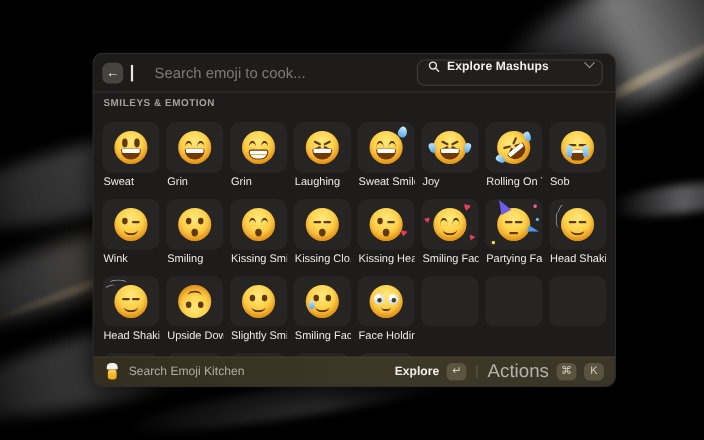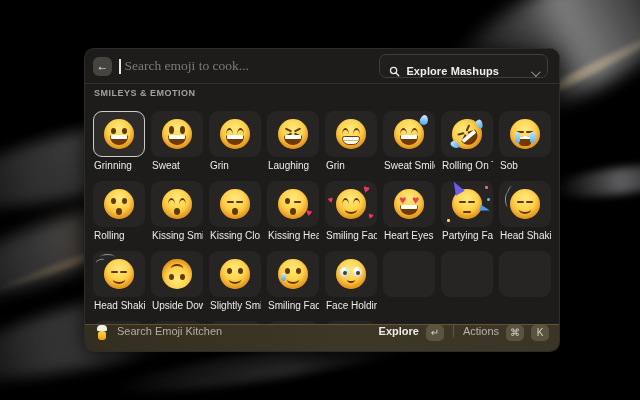--- a/index.html
+++ b/index.html
@@ -28,24 +28,24 @@
   
   .panel{position:absolute;left:84px;top:48px;width:476px;height:304px;
          background:#1d1c1a;border-radius:10px;border:1px solid rgba(255,255,255,.07);
          box-shadow:0 24px 70px rgba(0,0,0,.85),0 4px 18px rgba(0,0,0,.6);box-sizing:border-box;}
 
   
   .topbar{position:absolute;left:0;top:0;right:0;height:34px;display:flex;align-items:center;}
   .backbtn{margin-left:8px;width:19px;height:19px;border-radius:6px;background:#46443f;
            color:#efeeea;font-size:12px;display:flex;align-items:center;justify-content:center;cursor:pointer;flex:0 0 auto;}
   .caret{width:1.5px;height:15px;background:#e8e6e2;margin-left:7px;flex:0 0 auto;}
-  .searchinput{flex:1;margin-left:2px;background:transparent;border:none;outline:none;
-           font-family:Liberation Serif, serif;font-size:13.5px;color:#e5e3df;min-width:0;}
+  .searchinput{flex:1;margin-left:18px;background:transparent;border:none;outline:none;
+           font-family:Liberation Sans, sans-serif;font-size:13.5px;color:#e5e3df;min-width:0;}
   .searchinput::placeholder{color:#7d7b76;}
-  .dropdown{flex:0 0 auto;margin-right:11px;height:22px;display:flex;align-items:flex-end;gap:6px;
+  .dropdown{flex:0 0 auto;margin-right:11px;height:22px;display:flex;align-items:flex-start;gap:6px;
             padding:0 9px;border:1px solid #403e3a;border-radius:7px;background:rgba(255,255,255,.015);cursor:pointer;}
   .dd-label{font-size:11px;font-weight:700;color:#f0efec;letter-spacing:.1px;padding-right:26px;}
   .chev{width:6px;height:6px;border-right:1.5px solid #9b9892;border-bottom:1.5px solid #9b9892;
         transform:rotate(45deg) translateY(-2px);}
   .hr{position:absolute;left:0;right:0;top:34px;height:1px;background:#323130;}
 
   
   .sectiontitle{position:absolute;left:9px;top:39px;font-size:9px;font-weight:700;
                 color:#a5a29c;letter-spacing:.5px;}
   .grid{position:absolute;left:8px;right:8px;top:56px;bottom:27px;overflow:hidden;
@@ -124,33 +124,33 @@
   .x-conf2{top:9px;right:-8px;width:3px;height:3px;background:#4fc3f7;border-radius:50%;}
   .x-conf3{bottom:-3px;left:-5px;width:3px;height:3px;background:#ffd54d;border-radius:1px;}
   .x-motionv-l{left:-5px;top:3px;width:5px;height:15px;border-left:1.5px solid #8f979e;border-radius:50%;background:none;}
   .x-motionv-l2{left:-2px;top:-3px;width:4px;height:8px;border-left:1.5px solid #8f979e;border-radius:50%;transform:rotate(28deg);background:none;}
   .x-motionh-t{top:-5px;left:-4px;width:15px;height:5px;border-top:1.5px solid #8f979e;border-radius:50%;background:none;}
   .x-motionh-t2{top:0px;left:-8px;width:9px;height:4px;border-top:1.5px solid #8f979e;border-radius:50%;transform:rotate(-18deg);background:none;}
 
   
   .footer{position:absolute;left:0;right:0;bottom:0;height:27px;border-radius:0 0 9px 9px;
           background:linear-gradient(90deg,#332e1f,#3d3727 55%,#3a3526);
-          border-top:1px solid rgba(200,170,80,.28);display:flex;
+          border-top:1px solid rgba(200,170,80,.28);display:flex;align-items:center;
           padding:0 10px;box-sizing:border-box;}
   .chef{position:relative;width:14px;height:16px;flex:0 0 auto;}
   .chef .hat{position:absolute;top:0;left:2px;width:10px;height:6px;background:#f3f1ec;border-radius:4px 4px 1px 1px;}
   .chef .body{position:absolute;top:6px;left:3px;width:8px;height:9px;border-radius:3px;
               background:linear-gradient(180deg,#ffd34d,#eda414);}
   .fi-label{margin-left:8px;font-size:11px;color:#b2aea3;}
   .fspacer{flex:1;}
   .f-primary{font-size:11px;font-weight:700;color:#efede7;padding-left:24px;}
   .kbd{margin-left:7px;min-width:10px;height:16px;line-height:16px;padding:0 4px;border-radius:5px;
        background:rgba(255,240,200,.16);color:#d6d1c2;font-size:10px;text-align:center;}
   .fdiv{width:1px;height:12px;background:rgba(255,255,255,.17);margin:0 9px;}
-  .f-secondary{font-size:11px;color:#b7b3a8;}
+  .f-secondary{font-size:17px;color:#b7b3a8;}
 
   .sicon{width:11px;height:11px;flex:0 0 auto;}
 </style>
 </head>
 <body>
 
 <div class="bgart r1"></div>
 <div class="bgart r2"></div>
 <div class="bgart r3"></div>
 <div class="bgart r4"></div>
@@ -175,79 +175,81 @@
       <span class="dd-label">Explore Mashups</span>
       <span class="chev"></span>
     </div>
   </div>
   <div class="hr"></div>
 
   <div class="sectiontitle">SMILEYS &amp; EMOTION</div>
 
   <div class="grid">
       <div class="cell">
-        <div class="tile selected">
-          <div class="face">
-            <i class="eye l dot"></i>
-            <i class="eye r dot"></i>
-            <i class="mouth m-big"></i>
-          </div>
-        </div>
-        <div class="elabel">Grinning</div>
-      </div>
-      <div class="cell">
         <div class="tile">
           <div class="face">
             <i class="eye l oval"></i>
             <i class="eye r oval"></i>
             <i class="mouth m-big"></i>
           </div>
         </div>
         <div class="elabel">Sweat</div>
       </div>
       <div class="cell">
         <div class="tile">
           <div class="face">
             <i class="eye l happy"></i>
             <i class="eye r happy"></i>
             <i class="mouth m-big"></i>
           </div>
         </div>
         <div class="elabel">Grin</div>
-      </div>
-      <div class="cell">
-        <div class="tile">
-          <div class="face">
-            <i class="eye l laugh"></i>
-            <i class="eye r laugh"></i>
-            <i class="mouth m-big"></i>
-          </div>
-        </div>
-        <div class="elabel">Laughing</div>
       </div>
       <div class="cell">
         <div class="tile">
           <div class="face">
             <i class="eye l happy"></i>
             <i class="eye r happy"></i>
             <i class="mouth m-teeth"></i>
           </div>
         </div>
         <div class="elabel">Grin</div>
       </div>
       <div class="cell">
         <div class="tile">
           <div class="face">
+            <i class="eye l laugh"></i>
+            <i class="eye r laugh"></i>
+            <i class="mouth m-big"></i>
+          </div>
+        </div>
+        <div class="elabel">Laughing</div>
+      </div>
+      <div class="cell">
+        <div class="tile">
+          <div class="face">
             <i class="eye l happy"></i>
             <i class="eye r happy"></i>
             <i class="mouth m-big"></i>
             <i class="x x-sweat"></i>
           </div>
         </div>
         <div class="elabel">Sweat Smile</div>
+      </div>
+      <div class="cell">
+        <div class="tile">
+          <div class="face">
+            <i class="eye l laugh"></i>
+            <i class="eye r laugh"></i>
+            <i class="mouth m-big"></i>
+            <i class="x x-joytear-l"></i>
+            <i class="x x-joytear-r"></i>
+          </div>
+        </div>
+        <div class="elabel">Joy</div>
       </div>
       <div class="cell">
         <div class="tile">
           <div class="face rot45">
             <i class="eye l laugh"></i>
             <i class="eye r laugh"></i>
             <i class="mouth m-big"></i>
             <i class="x x-joytear-l"></i>
             <i class="x x-joytear-r"></i>
           </div>
@@ -263,25 +265,35 @@
             <i class="x x-sob-l"></i>
             <i class="x x-sob-r"></i>
           </div>
         </div>
         <div class="elabel">Sob</div>
       </div>
       <div class="cell">
         <div class="tile">
           <div class="face">
             <i class="eye l dot"></i>
+            <i class="eye r closedE"></i>
+            <i class="mouth m-smile"></i>
+          </div>
+        </div>
+        <div class="elabel">Wink</div>
+      </div>
+      <div class="cell">
+        <div class="tile">
+          <div class="face">
+            <i class="eye l dot"></i>
             <i class="eye r dot"></i>
             <i class="mouth m-o"></i>
           </div>
         </div>
-        <div class="elabel">Rolling</div>
+        <div class="elabel">Smiling</div>
       </div>
       <div class="cell">
         <div class="tile">
           <div class="face">
             <i class="eye l happy"></i>
             <i class="eye r happy"></i>
             <i class="mouth m-o"></i>
           </div>
         </div>
         <div class="elabel">Kissing Smil...</div>
@@ -312,30 +324,20 @@
           <div class="face">
             <i class="eye l happy"></i>
             <i class="eye r happy"></i>
             <i class="mouth m-smile"></i>
             <i class="x x-heart1"></i>
             <i class="x x-heart2"></i>
             <i class="x x-heart3"></i>
           </div>
         </div>
         <div class="elabel">Smiling Fac...</div>
-      </div>
-      <div class="cell">
-        <div class="tile">
-          <div class="face">
-            <i class="eye l heartE"></i>
-            <i class="eye r heartE"></i>
-            <i class="mouth m-big"></i>
-          </div>
-        </div>
-        <div class="elabel">Heart Eyes</div>
       </div>
       <div class="cell">
         <div class="tile">
           <div class="face">
             <i class="eye l closedE"></i>
             <i class="eye r closedE"></i>
             <i class="mouth m-tight"></i>
             <i class="x x-hat"></i>
             <i class="x x-horn"></i>
             <i class="x x-conf1"></i>

